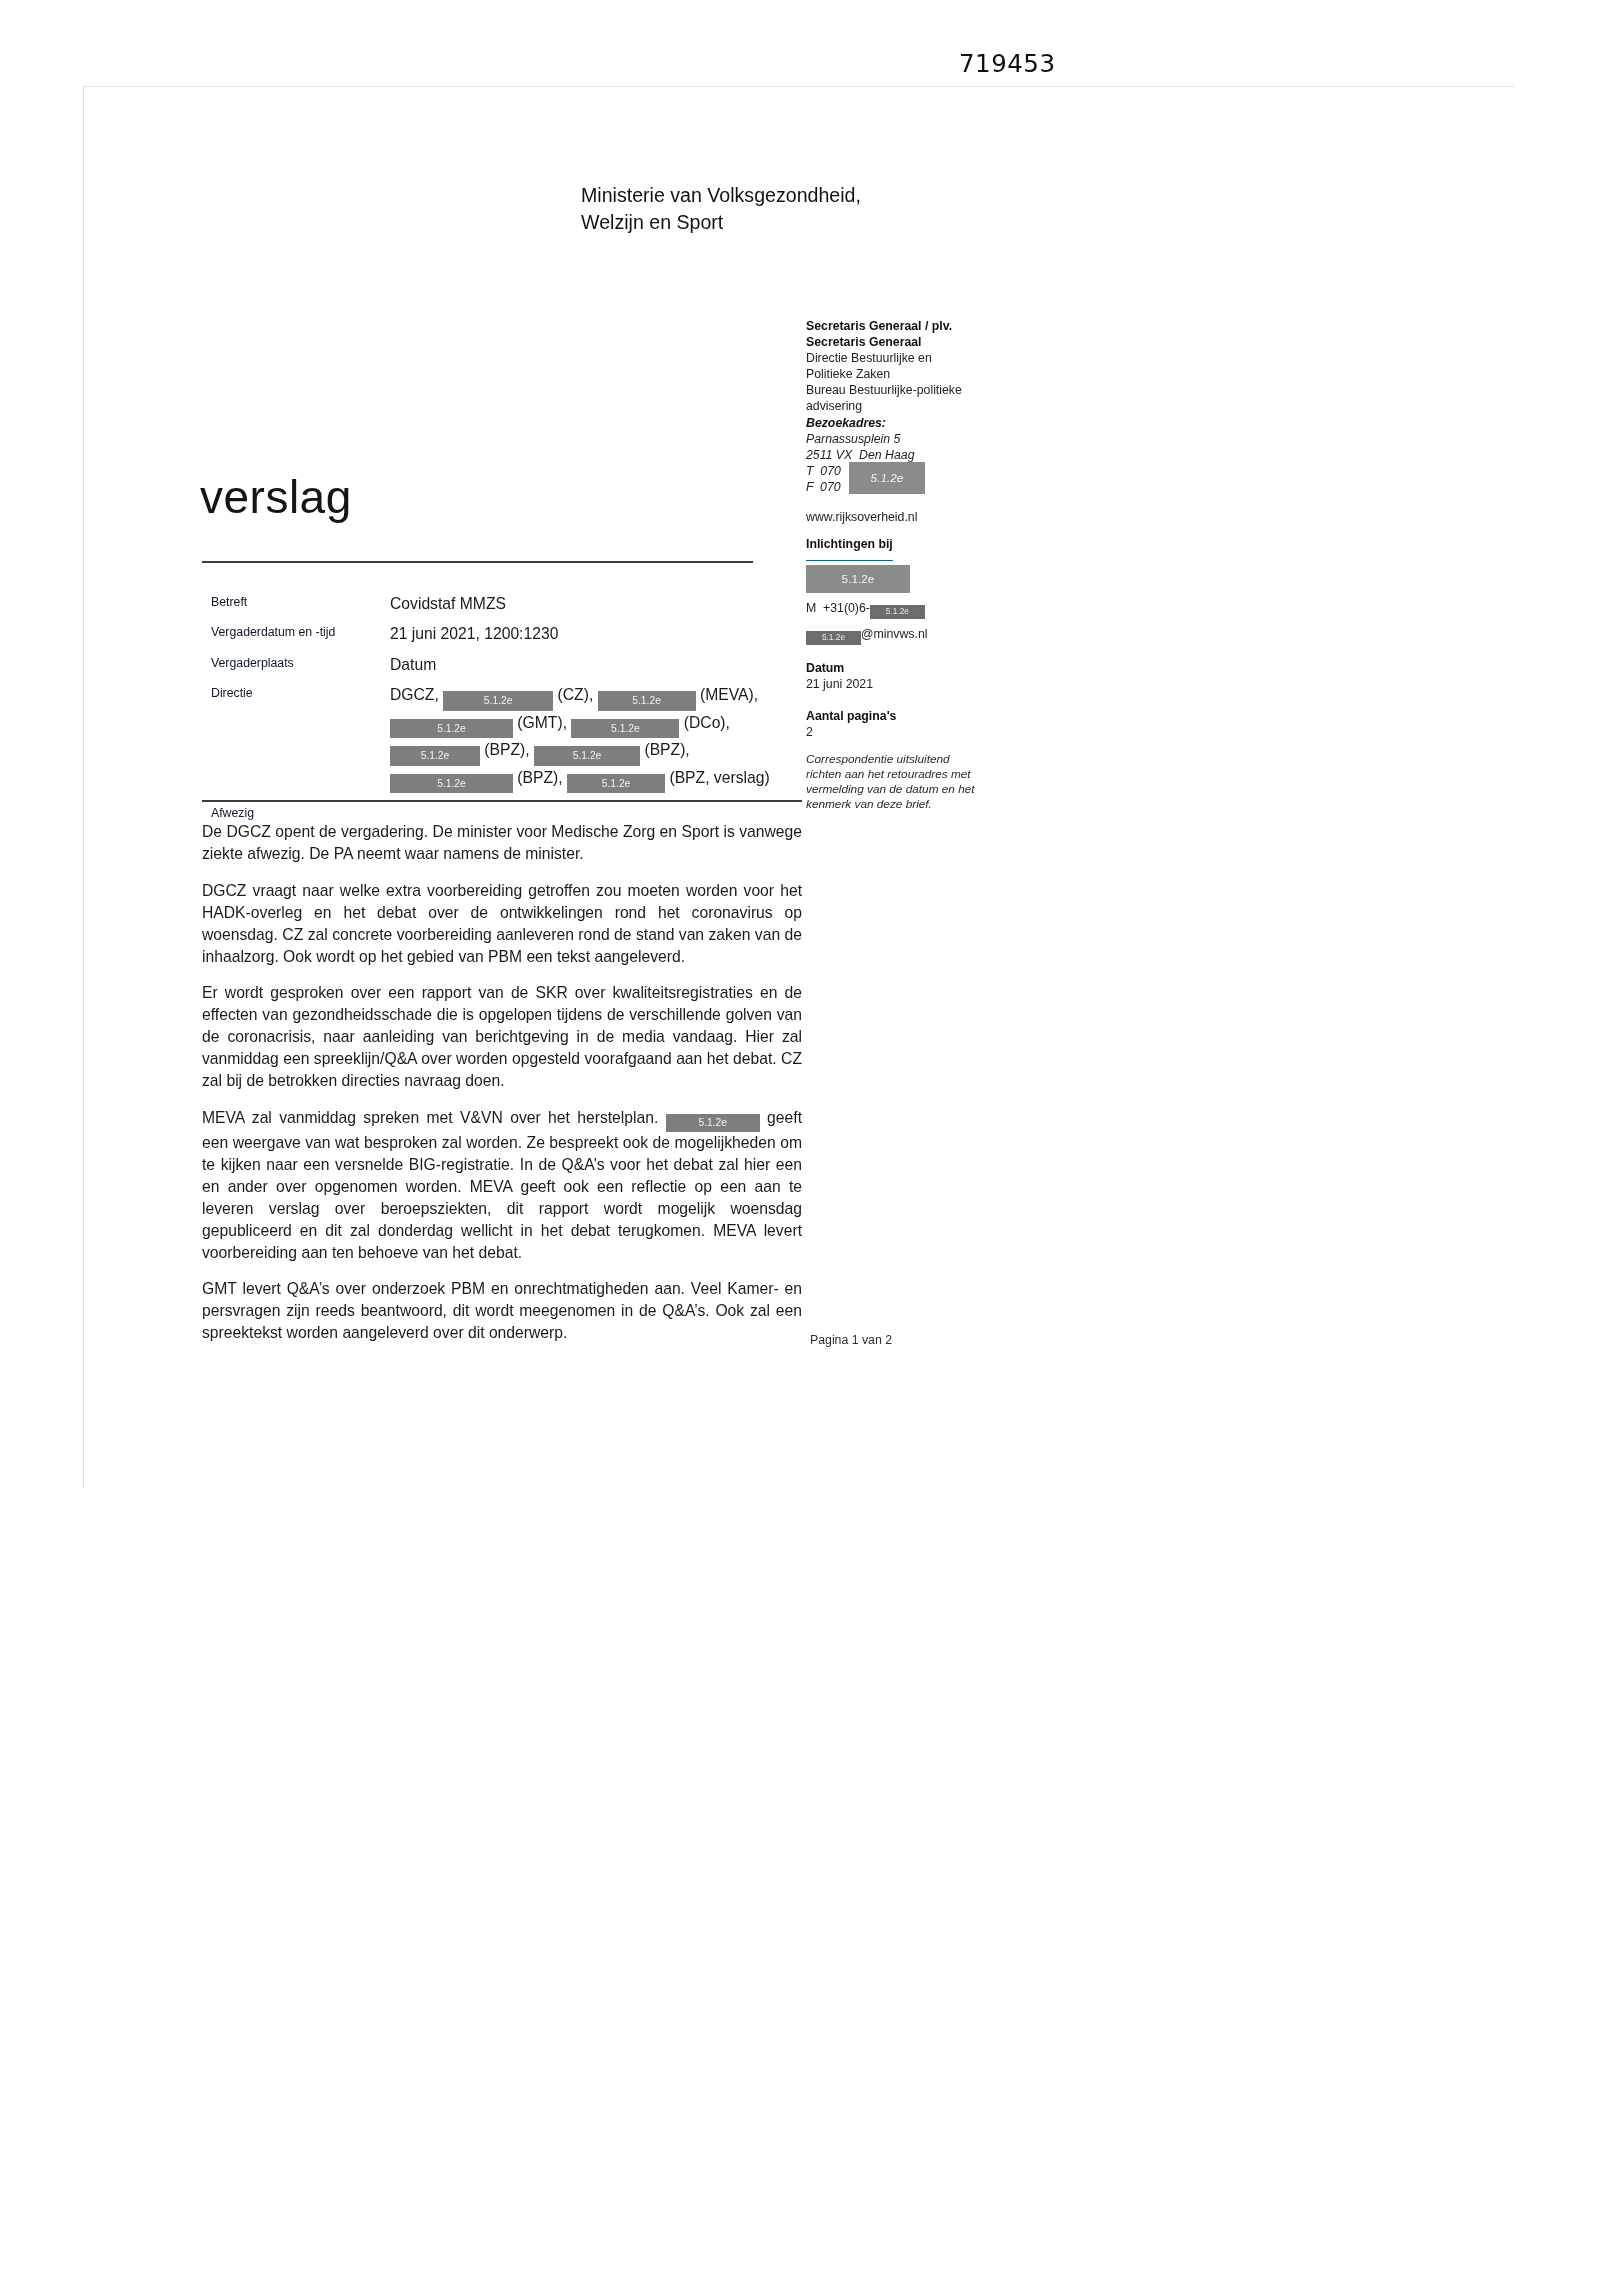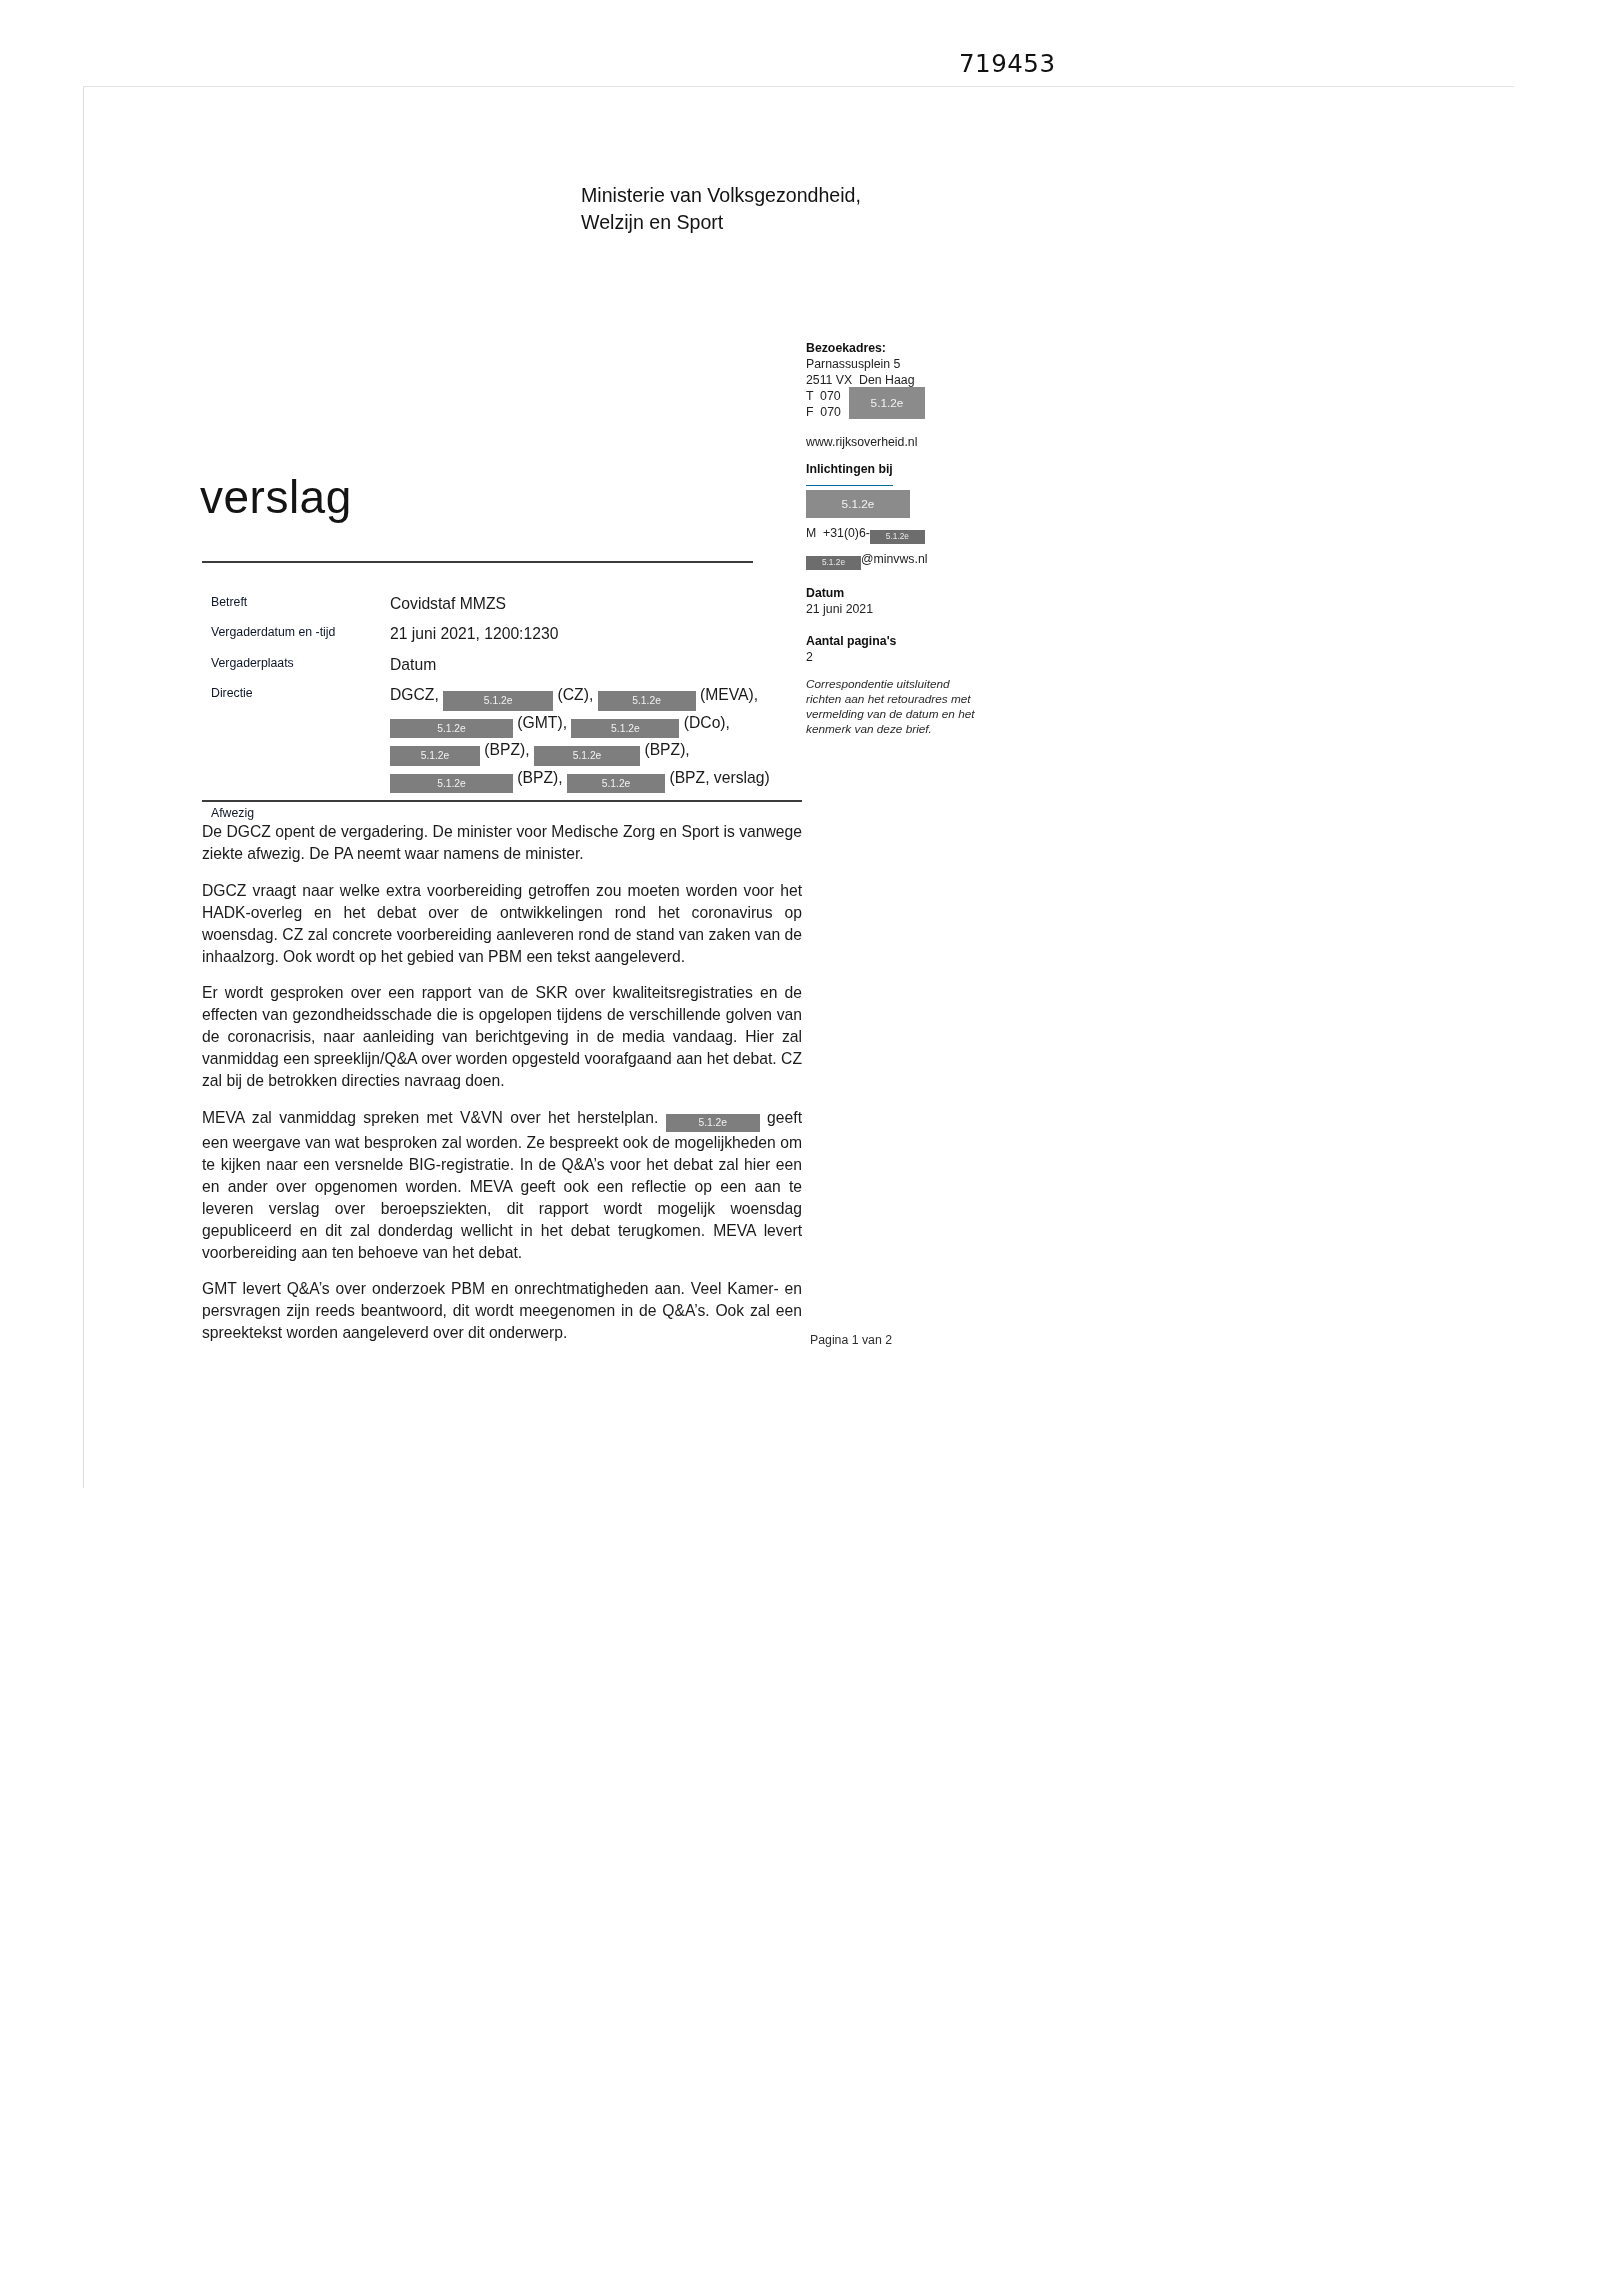--- a/index.html
+++ b/index.html
@@ -14,21 +14,21 @@
   .edge-v { left:83px; top:86px; width:1px; height:1402px; background:#dcdcdc; }
   .edge-h { left:83px; top:86px; width:1431px; height:1px; background:#e4e4e4; }
 
   .doc-number { left:959px; top:49px; font-family:"DejaVu Sans", sans-serif; font-size:24.5px; color:#111; letter-spacing:0.5px; }
 
   .ministry { left:581px; top:182px; font-family:Liberation Sans, sans-serif; font-size:19.6px; line-height:26.5px; color:#131313; }
 
   .sidebar { left:806px; top:318px; width:169px; font-size:12.3px; line-height:16px; color:#222; }
   .sidebar .b { font-weight:bold; color:#111; }
   .sb-block { position:relative; }
-  .mt8 { margin-top:22px; } .mt12 { margin-top:11.8px; } .mt14 { margin-top:13.7px; } .mt16 { margin-top:15.7px; }
+  .mt8 { margin-top:1px;font-style:italic; } .mt12 { margin-top:11.8px; } .mt14 { margin-top:13.7px; } .mt16 { margin-top:15.7px; }
   .pre { white-space:pre; }
   .phone-redact {
     position:absolute; left:43px; top:47px; width:76px; height:32px;
     background:#8b8b8b; color:#f3f3f3; font-size:11.8px; line-height:32px; text-align:center;
   }
   .inl-label { display:inline-block; border-bottom:1px solid #0369a1; padding-bottom:8px; }
   .inl-redact {
     display:block; width:104px; height:28px; margin-top:3.9px;
     background:#8b8b8b; color:#f3f3f3; font-size:11.8px; line-height:28px; text-align:center;
   }
@@ -70,20 +70,28 @@
 <div class="abs edge-h"></div>
 
 <div class="abs doc-number">719453</div>
 
 <div class="abs ministry">
   <div>Ministerie van Volksgezondheid,</div>
   <div>Welzijn en Sport</div>
 </div>
 
 <div class="abs sidebar">
+  <div class="sb-block">
+    <div class="b">Secretaris Generaal / plv.</div>
+    <div class="b">Secretaris Generaal</div>
+    <div>Directie Bestuurlijke en</div>
+    <div>Politieke Zaken</div>
+    <div>Bureau Bestuurlijke-politieke</div>
+    <div>advisering</div>
+  </div>
 
   <div class="sb-block mt8">
     <div class="b">Bezoekadres:</div>
     <div>Parnassusplein 5</div>
     <div class="pre">2511 VX  Den Haag</div>
     <div class="pre">T  070</div>
     <div class="pre">F  070</div>
     <div class="phone-redact">5.1.2e</div>
   </div>
 

